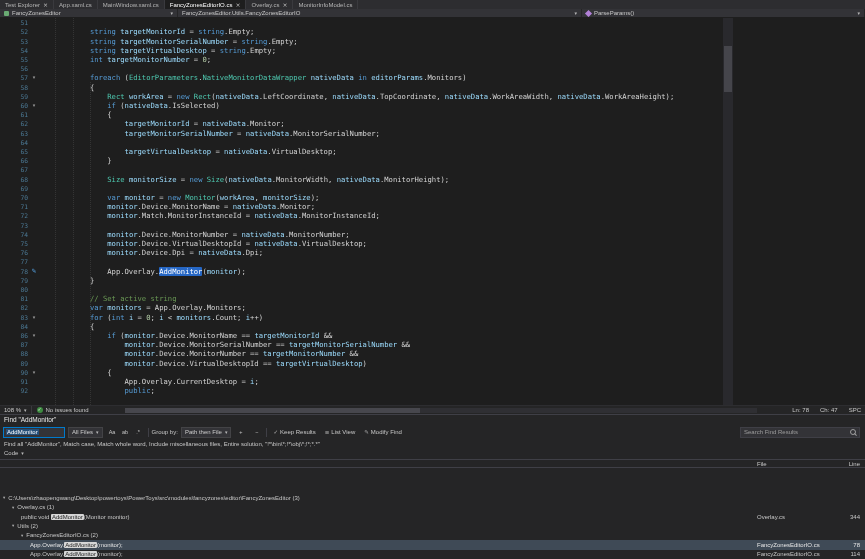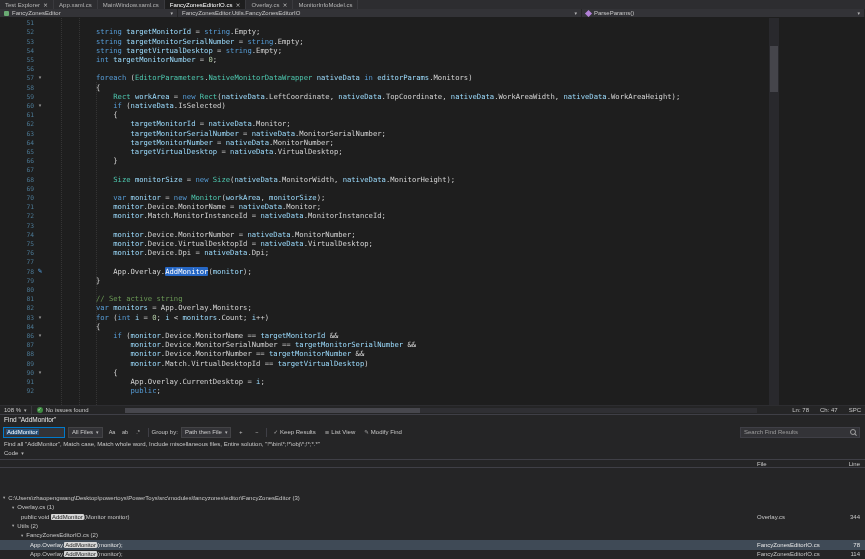--- a/index.html
+++ b/index.html
@@ -19,21 +19,21 @@
   .nav-dd{display:flex;align-items:center;gap:3px;font-size:6px;color:#c8c8c8;background:#333337;
           border-right:1px solid #252526;padding:0 4px;box-sizing:border-box;overflow:hidden;white-space:nowrap;}
   .nav-project{width:178px;}
   .nav-type{width:404px;}
   .nav-member{flex:1;}
   .dd-chev{margin-left:auto;font-size:5px;color:#b8b8b8;}
   .proj-icon{width:5px;height:5px;background:#6aab73;border-radius:1px;flex:0 0 5px;}
   .method-icon{width:5px;height:5px;background:#b180d7;transform:rotate(45deg);flex:0 0 5px;}
 
   
-  .editor{position:absolute;left:6px;top:18px;width:733px;height:387px;background:#1e1e1e;overflow:hidden;padding-left:40px;}
+  .editor{position:absolute;left:0;top:18px;width:733px;height:387px;background:#1e1e1e;overflow:hidden;}
   .indent-guide{position:absolute;width:0;border-left:1px dotted rgba(255,255,255,0.10);}
   .code-lines{position:absolute;left:0;top:0;right:10px;}
   .code-line{height:9.214px;display:flex;align-items:center;}
   .gutter{flex:0 0 28px;width:28px;text-align:right;padding-right:2px;
           font:6.3px "DejaVu Sans Mono",monospace;color:#4c7a96;}
   .foldcol{flex:0 0 8px;width:8px;text-align:center;font-size:5px;color:#9a9a9a;line-height:1;}
   .foldcol.pencil{color:#529ddb;font-size:6px;}
   .codetext{font:7.2px "DejaVu Sans Mono",monospace;white-space:pre;color:#d4d4d4;}
   .tk-k{color:#569cd6;}
   .tk-t{color:#4ec9b0;}
@@ -206,21 +206,20 @@
           <span class="codetext"><span class="tk-p">                    </span><span class="tk-v">targetMonitorId</span><span class="tk-p"> = </span><span class="tk-v">nativeData</span><span class="tk-p">.Monitor;</span></span>
         </div>
         <div class="code-line">
           <span class="gutter">63</span>
           <span class="foldcol glyph"></span>
           <span class="codetext"><span class="tk-p">                    </span><span class="tk-v">targetMonitorSerialNumber</span><span class="tk-p"> = </span><span class="tk-v">nativeData</span><span class="tk-p">.MonitorSerialNumber;</span></span>
         </div>
         <div class="code-line">
           <span class="gutter">64</span>
           <span class="foldcol glyph"></span>
-          <span class="codetext"><span class="tk-p">                    </span><span class="tk-v">targetMonitorNumber</span><span class="tk-p"> = </span><span class="tk-v">nativeData</span><span class="tk-p">.MonitorNumber;</span></span>
         </div>
         <div class="code-line">
           <span class="gutter">65</span>
           <span class="foldcol glyph"></span>
           <span class="codetext"><span class="tk-p">                    </span><span class="tk-v">targetVirtualDesktop</span><span class="tk-p"> = </span><span class="tk-v">nativeData</span><span class="tk-p">.VirtualDesktop;</span></span>
         </div>
         <div class="code-line">
           <span class="gutter">66</span>
           <span class="foldcol glyph"></span>
           <span class="codetext"><span class="tk-p">                }</span></span>
@@ -325,21 +324,21 @@
           <span class="codetext"><span class="tk-p">                    </span><span class="tk-v">monitor</span><span class="tk-p">.Device.MonitorSerialNumber == </span><span class="tk-v">targetMonitorSerialNumber</span><span class="tk-p"> &amp;&amp;</span></span>
         </div>
         <div class="code-line">
           <span class="gutter">88</span>
           <span class="foldcol glyph"></span>
           <span class="codetext"><span class="tk-p">                    </span><span class="tk-v">monitor</span><span class="tk-p">.Device.MonitorNumber == </span><span class="tk-v">targetMonitorNumber</span><span class="tk-p"> &amp;&amp;</span></span>
         </div>
         <div class="code-line">
           <span class="gutter">89</span>
           <span class="foldcol glyph"></span>
-          <span class="codetext"><span class="tk-p">                    </span><span class="tk-v">monitor</span><span class="tk-p">.Match.VirtualDesktopId == </span><span class="tk-v">targetVirtualDesktop</span><span class="tk-p">)</span></span>
+          <span class="codetext"><span class="tk-p">                    </span><span class="tk-v">monitor</span><span class="tk-p">.Device.VirtualDesktopId == </span><span class="tk-v">targetVirtualDesktop</span><span class="tk-p">)</span></span>
         </div>
         <div class="code-line">
           <span class="gutter">90</span>
           <span class="foldcol glyph">▾</span>
           <span class="codetext"><span class="tk-p">                {</span></span>
         </div>
         <div class="code-line">
           <span class="gutter">91</span>
           <span class="foldcol glyph"></span>
           <span class="codetext"><span class="tk-p">                    App.Overlay.CurrentDesktop = </span><span class="tk-v">i</span><span class="tk-p">;</span></span>

